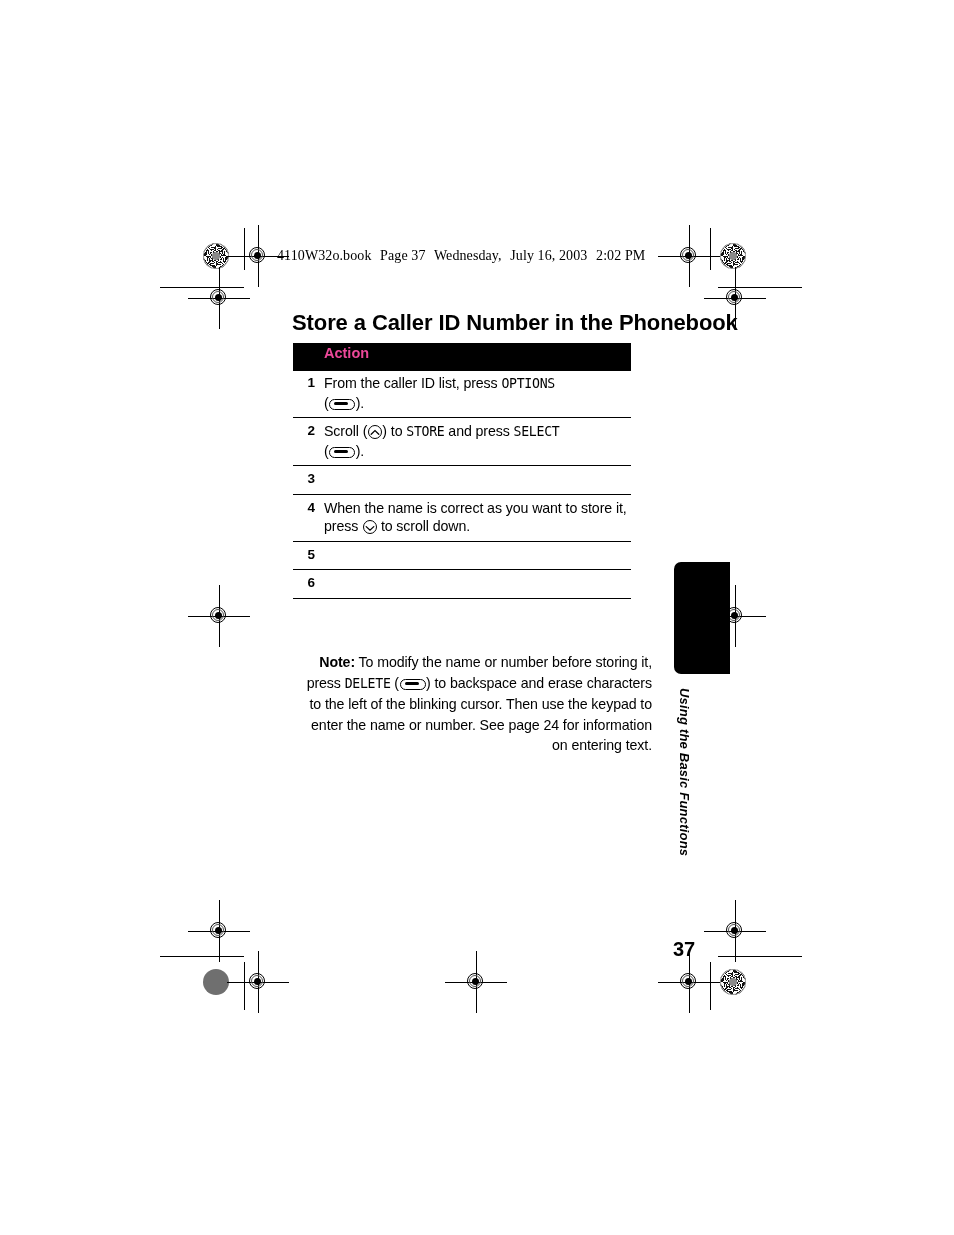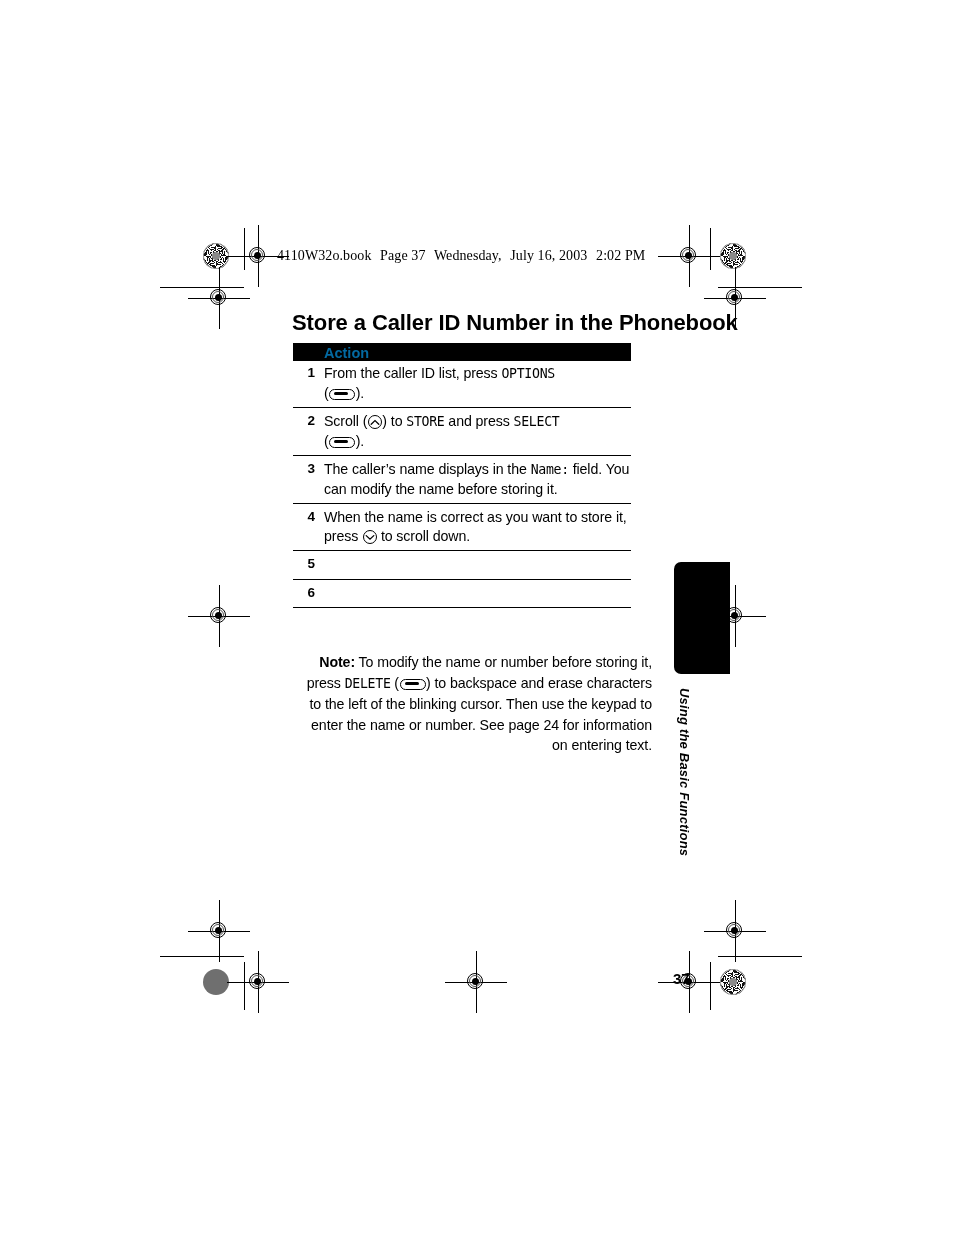--- a/index.html
+++ b/index.html
@@ -108,26 +108,26 @@
   }
 
   .table {
     position: absolute;
     left: 293px;
     top: 343px;
     width: 338px;
   }
   .table-head {
     background: #000000;
-    color: #0369a1;
+    color: #ec4899;
     font-size: 14.5px;
     font-weight: bold;
     padding: 3px 0 4px 31px;
     box-sizing: border-box;
-    height: 18px;
+    height: 28px;
     line-height: 15px;
   }
   .row {
     display: flex;
     border-bottom: 1.3px solid #000;
     padding: 4px 0 5px 0;
   }
   .row.first { padding-top: 3px; }
   .row-num {
     width: 22px;
@@ -225,22 +225,22 @@
     font-size: 13px;
     font-weight: bold;
     font-style: italic;
     letter-spacing: 0.2px;
     white-space: nowrap;
   }
 
   .page-number {
     position: absolute;
     left: 673px;
-    top: 970px;
-    font-size: 15px;
+    top: 938px;
+    font-size: 20px;
     font-weight: bold;
   }
 </style>
 </head>
 <body>
 
 <div class="starburst" style="left:203px; top:243px;"></div>
 <div class="trimline" style="left:244px; top:228px; width:1px; height:42px;"></div>
 <div class="reg-target" style="left:245px; top:243px;">
   <div class="hline"></div>
@@ -360,21 +360,20 @@
 
   <div class="row">
     <div class="row-num">2</div>
     <div class="row-body"><span>Scroll (</span><span class="key-scroll"><svg width="10" height="8" viewBox="0 0 10 8">
             <path d="M1.2 5.2 L5 1.6 L8.8 5.2" stroke="#000" stroke-width="1.3" fill="none" stroke-linecap="round"></path>
           </svg></span><span>) to </span><span class="disp">STORE</span><span> and press </span><span class="disp">SELECT</span><br><span>(</span><span class="key-soft"></span><span>).</span></div>
   </div>
 
   <div class="row">
     <div class="row-num">3</div>
-    <div class="row-body"><span>The caller’s name displays in the </span><span class="disp">Name:</span> <span>field. You can modify the name before storing it.</span></div>
   </div>
 
   <div class="row">
     <div class="row-num">4</div>
     <div class="row-body"><span>When the name is correct as you want to store it, press </span><span class="key-scroll"><svg width="10" height="8" viewBox="0 0 10 8">
             <path d="M1.2 2.6 L5 6.2 L8.8 2.6" stroke="#000" stroke-width="1.3" fill="none" stroke-linecap="round"></path>
           </svg></span><span> to scroll down.</span></div>
   </div>
 
   <div class="row">

